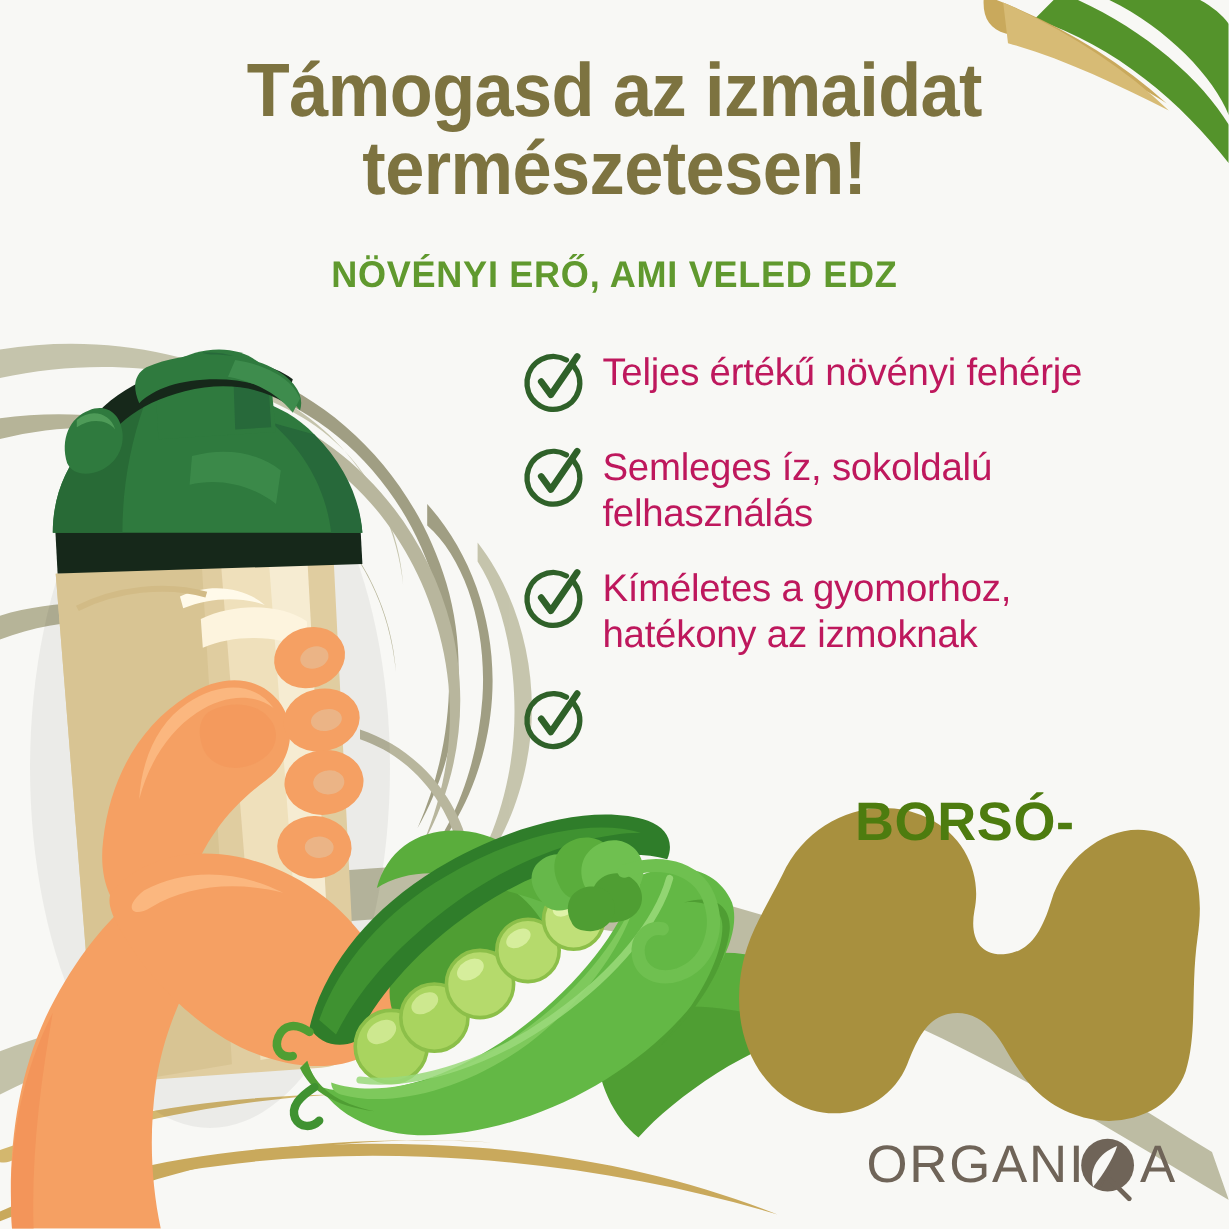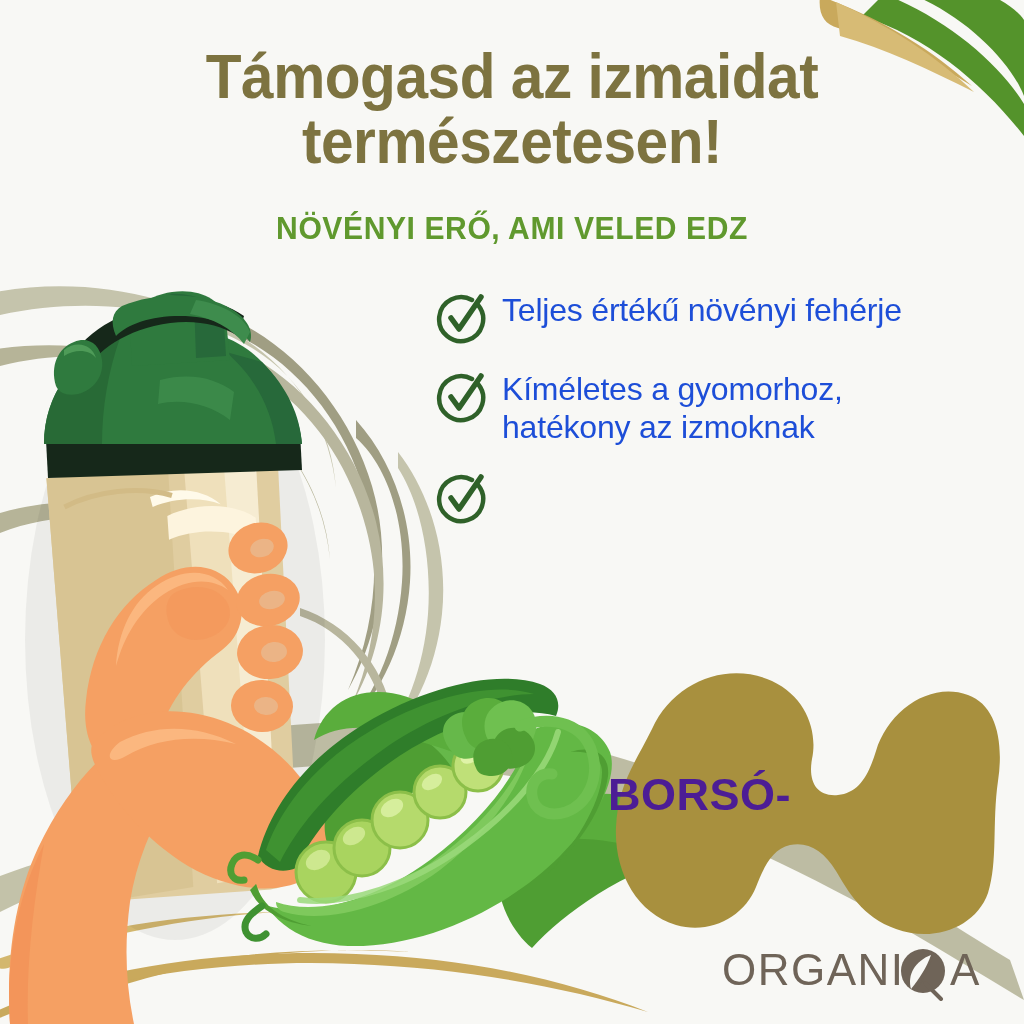--- a/index.html
+++ b/index.html
@@ -44,34 +44,34 @@
   }
   .bullet{
     display:flex;align-items:flex-start;
     margin-bottom:21px;
   }
   .bullet .chk{
     flex:0 0 auto;width:56px;height:56px;margin-top:2px;
   }
   .bullet .btxt{
     margin-left:12px;
-    color:#1d4ed8;
+    color:#be185d;
     font-size:32px;
     line-height:1.19;
     letter-spacing:-0.2px;
     padding-top:4px;
     white-space:pre-line;
   }
 
   
   .badge-wrap{position:absolute;left:600px;top:655px;width:400px;height:280px;}
   .badge-text{
     position:absolute;left:0;top:0;width:400px;height:280px;
-    display:flex;flex-direction:row;align-items:center;justify-content:flex-start;
-    color:#4c1d95;font-weight:bold;font-size:45px;line-height:1.34;
+    display:flex;flex-direction:column;align-items:center;justify-content:flex-start;
+    color:#4d7c0f;font-weight:bold;font-size:45px;line-height:1.34;
     letter-spacing:0.5px;text-align:center;
     padding-left:8px;box-sizing:border-box;
   }
 
   
   .logo{position:absolute;left:722px;top:943px;width:270px;height:58px;}
 </style>
 </head>
 <body>
 
@@ -302,20 +302,28 @@
   <div class="bullets">
 
     <div class="bullet">
       <svg class="chk" viewBox="0 0 56 56">
         <path d="M44,16 A22,22 0 1,1 38,11" fill="none" stroke="#2f6129" stroke-width="4.5" stroke-linecap="round"></path>
         <path d="M17,29 L25,40 L47,8" fill="none" stroke="#2f6129" stroke-width="5.5" stroke-linecap="round" stroke-linejoin="round"></path>
       </svg>
       <div class="btxt">Teljes értékű növényi fehérje</div>
     </div>
 
+    <div class="bullet">
+      <svg class="chk" viewBox="0 0 56 56">
+        <path d="M44,16 A22,22 0 1,1 38,11" fill="none" stroke="#2f6129" stroke-width="4.5" stroke-linecap="round"></path>
+        <path d="M17,29 L25,40 L47,8" fill="none" stroke="#2f6129" stroke-width="5.5" stroke-linecap="round" stroke-linejoin="round"></path>
+      </svg>
+      <div class="btxt">Semleges íz, sokoldalú
+felhasználás</div>
+    </div>
 
     <div class="bullet">
       <svg class="chk" viewBox="0 0 56 56">
         <path d="M44,16 A22,22 0 1,1 38,11" fill="none" stroke="#2f6129" stroke-width="4.5" stroke-linecap="round"></path>
         <path d="M17,29 L25,40 L47,8" fill="none" stroke="#2f6129" stroke-width="5.5" stroke-linecap="round" stroke-linejoin="round"></path>
       </svg>
       <div class="btxt">Kíméletes a gyomorhoz,
 hatékony az izmoknak</div>
     </div>
 

